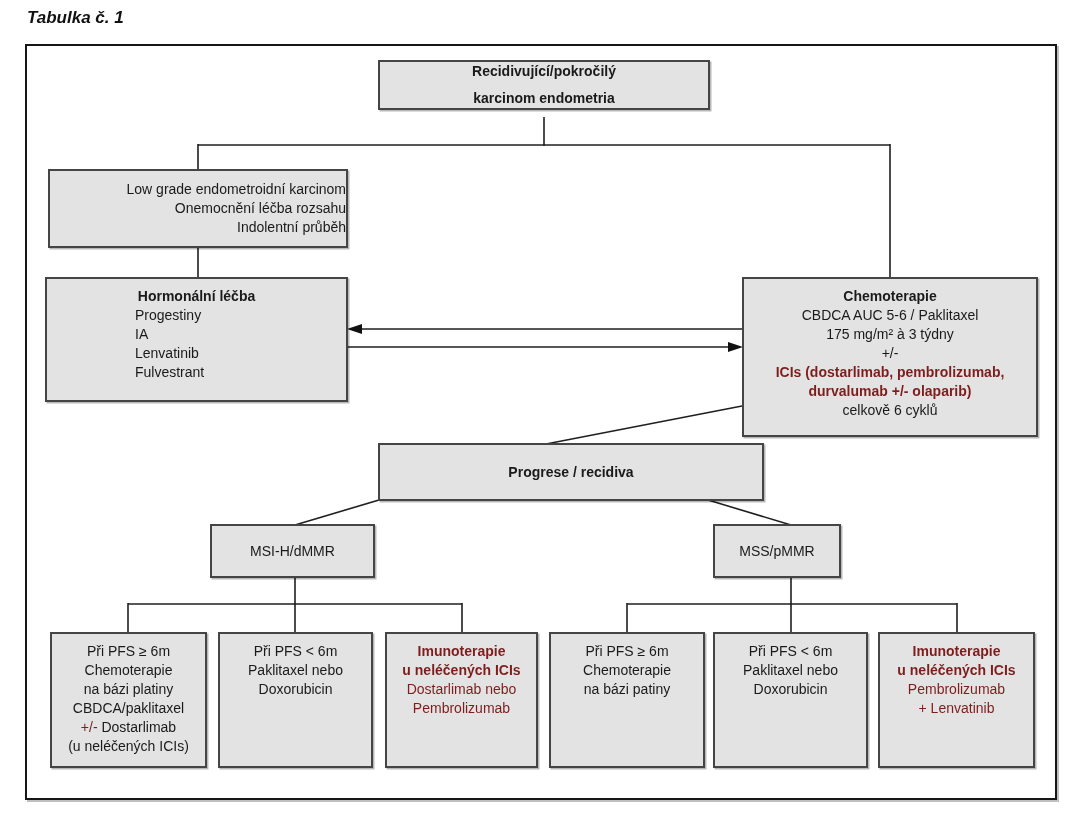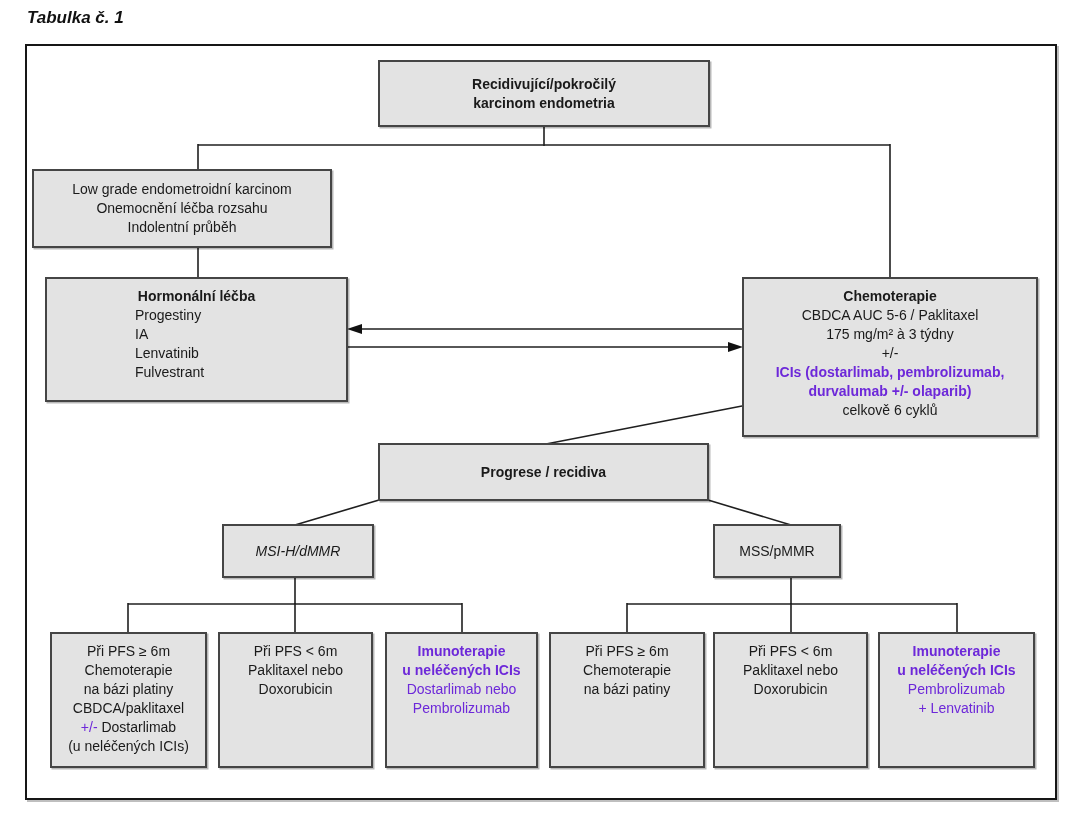--- a/index.html
+++ b/index.html
@@ -9,21 +9,21 @@
   .frame{position:absolute;left:25px;top:44px;width:1028px;height:752px;border:2px solid #161616;
          box-shadow:2px 2px 0 rgba(0,0,0,0.25);background:transparent;}
   svg.connectors{position:absolute;left:0;top:0;width:1078px;height:821px;pointer-events:none;}
   svg.connectors line{stroke:#1f1f1f;stroke-width:1.6;}
   svg.connectors polygon{fill:#111;}
   .box{position:absolute;background:#e3e3e3;border:2px solid #454545;box-sizing:border-box;
        box-shadow:1.5px 1.5px 0 rgba(0,0,0,0.28);font-size:14px;line-height:19px;text-align:center;}
   .v-center{display:flex;flex-direction:column;justify-content:center;}
   .top-pad{padding-top:8px;}
   .bold{font-weight:bold;}
-  .red{color:#6d28d9;}
+  .red{color:#7f1d1d;}
   .left-list{text-align:left;padding-left:88px;}
   .left-list .title{text-align:center;padding-left:0;margin-left:-88px;}
 </style>
 </head>
 <body>
 
 <div class="canvas">
 
   <div class="fig-title">Tabulka č. 1</div>
 
@@ -54,26 +54,26 @@
     <line x1="295" y1="603" x2="295" y2="633"></line>
     <line x1="462" y1="603" x2="462" y2="633"></line>
 
     <line x1="791" y1="577" x2="791" y2="604"></line>
     <line x1="627" y1="604" x2="957" y2="604"></line>
     <line x1="627" y1="603" x2="627" y2="633"></line>
     <line x1="791" y1="603" x2="791" y2="633"></line>
     <line x1="957" y1="603" x2="957" y2="633"></line>
   </svg>
 
-  <div class="box v-center bold" style="left:378px;top:60px;width:332px;height:67px;">
+  <div class="box v-center bold" style="left:378px;top:60px;width:332px;height:50px;justify-content:space-between;">
     <div>Recidivující/pokročilý</div>
     <div>karcinom endometria</div>
   </div>
 
-  <div class="box v-center" style="left:32px;top:169px;width:300px;height:79px;">
+  <div class="box v-center" style="left:48px;top:169px;width:300px;height:79px;align-items:flex-end;">
     <div>Low grade endometroidní karcinom</div>
     <div>Onemocnění léčba rozsahu</div>
     <div>Indolentní průběh</div>
   </div>
 
   <div class="box top-pad left-list" style="left:45px;top:277px;width:303px;height:125px;">
     <div class="title bold">Hormonální léčba</div>
     <div>Progestiny</div>
     <div>IA</div>
     <div>Lenvatinib</div>
@@ -83,25 +83,25 @@
   <div class="box top-pad" style="left:742px;top:277px;width:296px;height:160px;">
     <div class="bold">Chemoterapie</div>
     <div>CBDCA AUC 5-6 / Paklitaxel</div>
     <div>175 mg/m² à 3 týdny</div>
     <div>+/-</div>
     <div class="red bold">ICIs (dostarlimab, pembrolizumab,</div>
     <div class="red bold">durvalumab +/- olaparib)</div>
     <div>celkově 6 cyklů</div>
   </div>
 
-  <div class="box v-center bold" style="left:378px;top:443px;width:331px;height:58px;">
+  <div class="box v-center bold" style="left:378px;top:443px;width:386px;height:58px;">
     <div>Progrese / recidiva</div>
   </div>
 
-  <div class="box v-center" style="left:222px;top:524px;width:152px;height:54px;font-style:italic;">
+  <div class="box v-center" style="left:210px;top:524px;width:165px;height:54px;">
     <div>MSI-H/dMMR</div>
   </div>
 
   <div class="box v-center" style="left:713px;top:524px;width:128px;height:54px;">
     <div>MSS/pMMR</div>
   </div>
 
   <div class="box top-pad" style="left:50px;top:632px;width:157px;height:136px;">
     <div>Při PFS ≥ 6m</div>
     <div>Chemoterapie</div>

